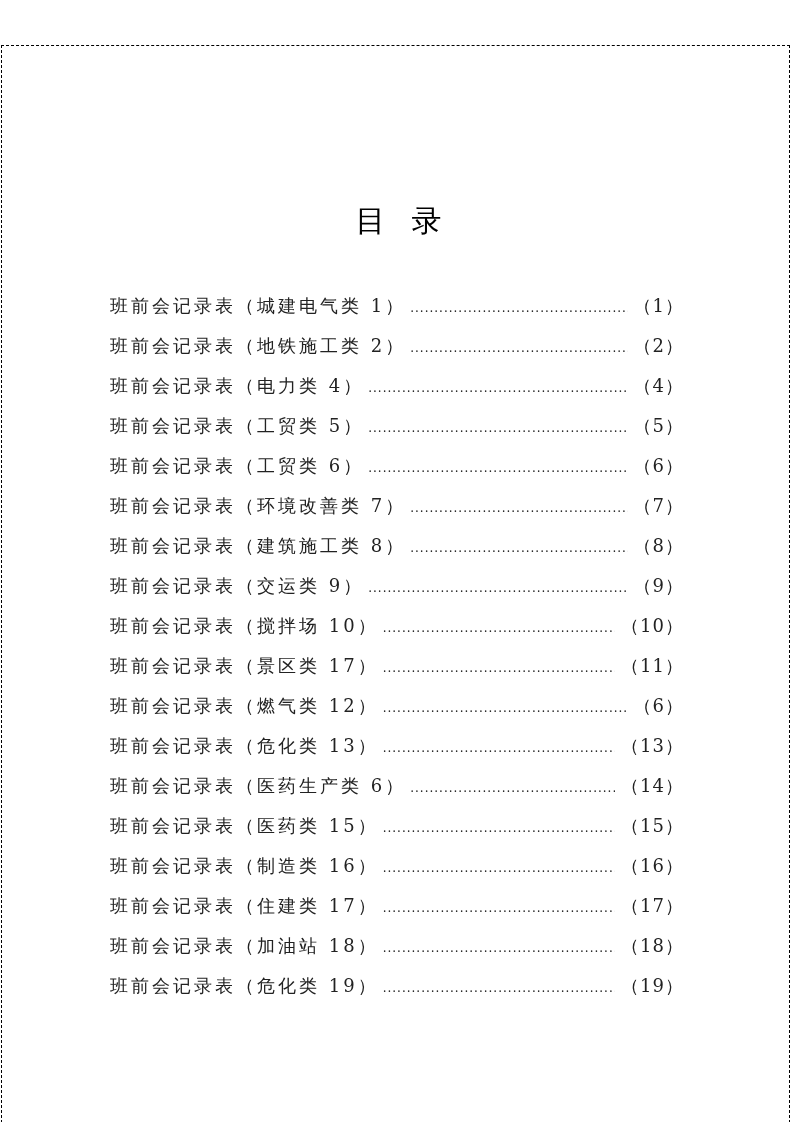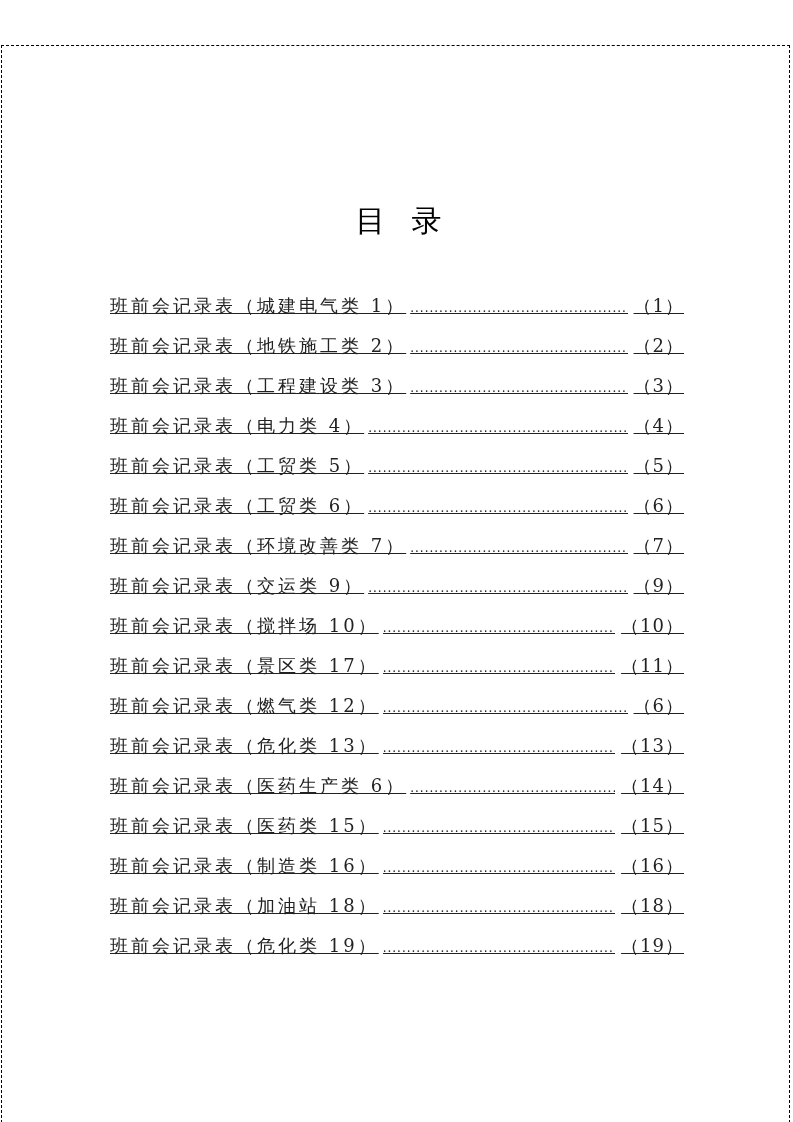--- a/index.html
+++ b/index.html
@@ -11,21 +11,21 @@
       margin-top: 44px;
     }
     .title {
       position: absolute; left: 0; width: 793px; top: 155px; text-align: center;
       font-family: "DejaVu Sans", sans-serif; font-size: 30px; color: #000;
       letter-spacing: 26px; text-indent: 26px; line-height: 40px;
     }
     .toc { position: absolute; left: 108px; top: 240px; width: 574px; }
     .toc-row {
       display: flex; align-items: baseline; height: 40px; line-height: 40px;
-      font-family: "DejaVu Serif", serif; font-size: 18px; color: #222; text-decoration: underline;
+      font-family: "DejaVu Serif", serif; font-size: 18px; color: #222;
     }
     .toc-label { white-space: nowrap; letter-spacing: 3px; }
     .toc-dots {
       flex: 1; overflow: hidden; white-space: nowrap; margin: 0 6px 0 4px;
       font-size: 12px; letter-spacing: 1px; color: #222;
     }
     .toc-dots::before {
       content: "......................................................................................................................................................................";
     }
     .toc-page { white-space: nowrap; letter-spacing: 1px; }
@@ -40,43 +40,43 @@
         <span class="toc-label">班前会记录表（城建电气类 1）</span>
         <span class="toc-dots"></span>
         <span class="toc-page">（1）</span>
       </div>
     <div class="toc-row">
         <span class="toc-label">班前会记录表（地铁施工类 2）</span>
         <span class="toc-dots"></span>
         <span class="toc-page">（2）</span>
       </div>
     <div class="toc-row">
-        <span class="toc-label">班前会记录表（工程建设类 3）</span>
-        <span class="toc-dots"></span>
-        <span class="toc-page">（3）</span>
-      </div>
-    <div class="toc-row">
         <span class="toc-label">班前会记录表（电力类 4）</span>
         <span class="toc-dots"></span>
         <span class="toc-page">（4）</span>
       </div>
     <div class="toc-row">
         <span class="toc-label">班前会记录表（工贸类 5）</span>
         <span class="toc-dots"></span>
         <span class="toc-page">（5）</span>
       </div>
     <div class="toc-row">
         <span class="toc-label">班前会记录表（工贸类 6）</span>
         <span class="toc-dots"></span>
         <span class="toc-page">（6）</span>
       </div>
     <div class="toc-row">
         <span class="toc-label">班前会记录表（环境改善类 7）</span>
         <span class="toc-dots"></span>
         <span class="toc-page">（7）</span>
+      </div>
+    <div class="toc-row">
+        <span class="toc-label">班前会记录表（建筑施工类 8）</span>
+        <span class="toc-dots"></span>
+        <span class="toc-page">（8）</span>
       </div>
     <div class="toc-row">
         <span class="toc-label">班前会记录表（交运类 9）</span>
         <span class="toc-dots"></span>
         <span class="toc-page">（9）</span>
       </div>
     <div class="toc-row">
         <span class="toc-label">班前会记录表（搅拌场 10）</span>
         <span class="toc-dots"></span>
         <span class="toc-page">（10）</span>
@@ -105,20 +105,25 @@
         <span class="toc-label">班前会记录表（医药类 15）</span>
         <span class="toc-dots"></span>
         <span class="toc-page">（15）</span>
       </div>
     <div class="toc-row">
         <span class="toc-label">班前会记录表（制造类 16）</span>
         <span class="toc-dots"></span>
         <span class="toc-page">（16）</span>
       </div>
     <div class="toc-row">
+        <span class="toc-label">班前会记录表（住建类 17）</span>
+        <span class="toc-dots"></span>
+        <span class="toc-page">（17）</span>
+      </div>
+    <div class="toc-row">
         <span class="toc-label">班前会记录表（加油站 18）</span>
         <span class="toc-dots"></span>
         <span class="toc-page">（18）</span>
       </div>
     <div class="toc-row">
         <span class="toc-label">班前会记录表（危化类 19）</span>
         <span class="toc-dots"></span>
         <span class="toc-page">（19）</span>
       </div>
   </div>

